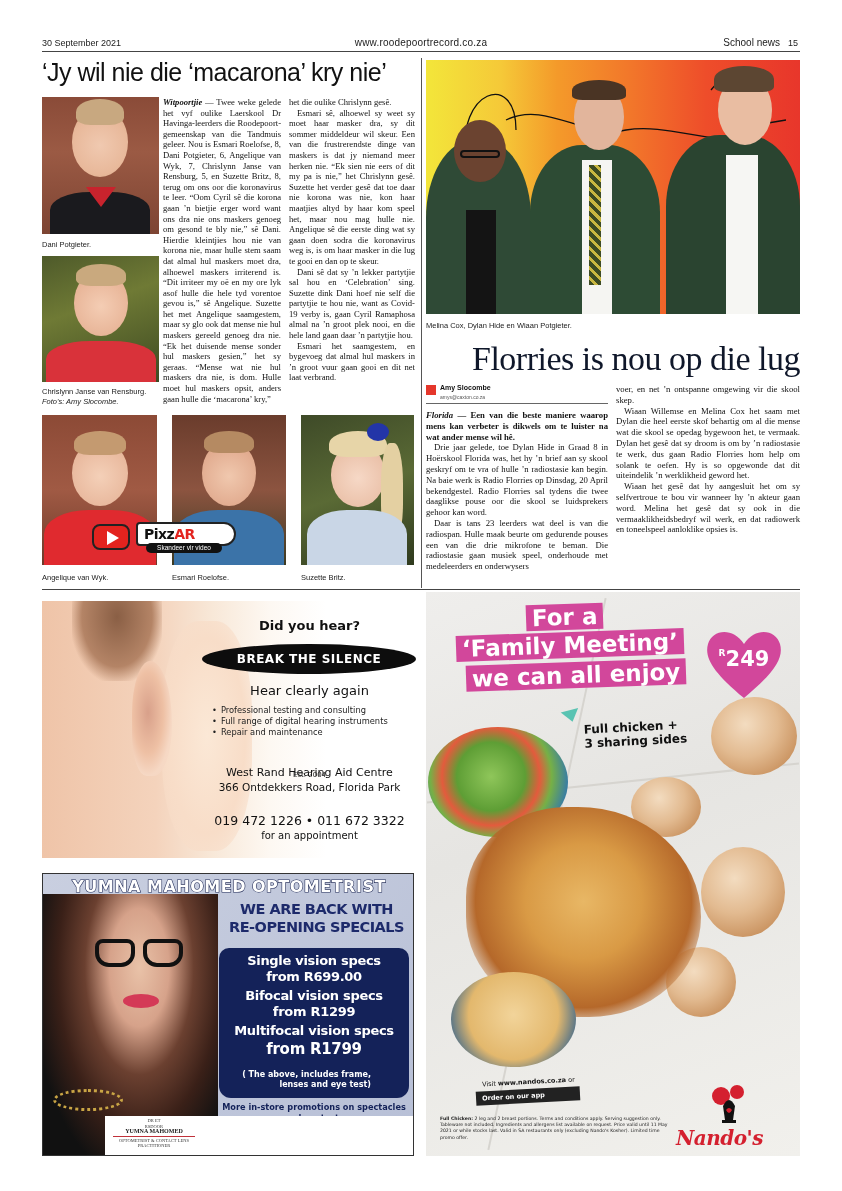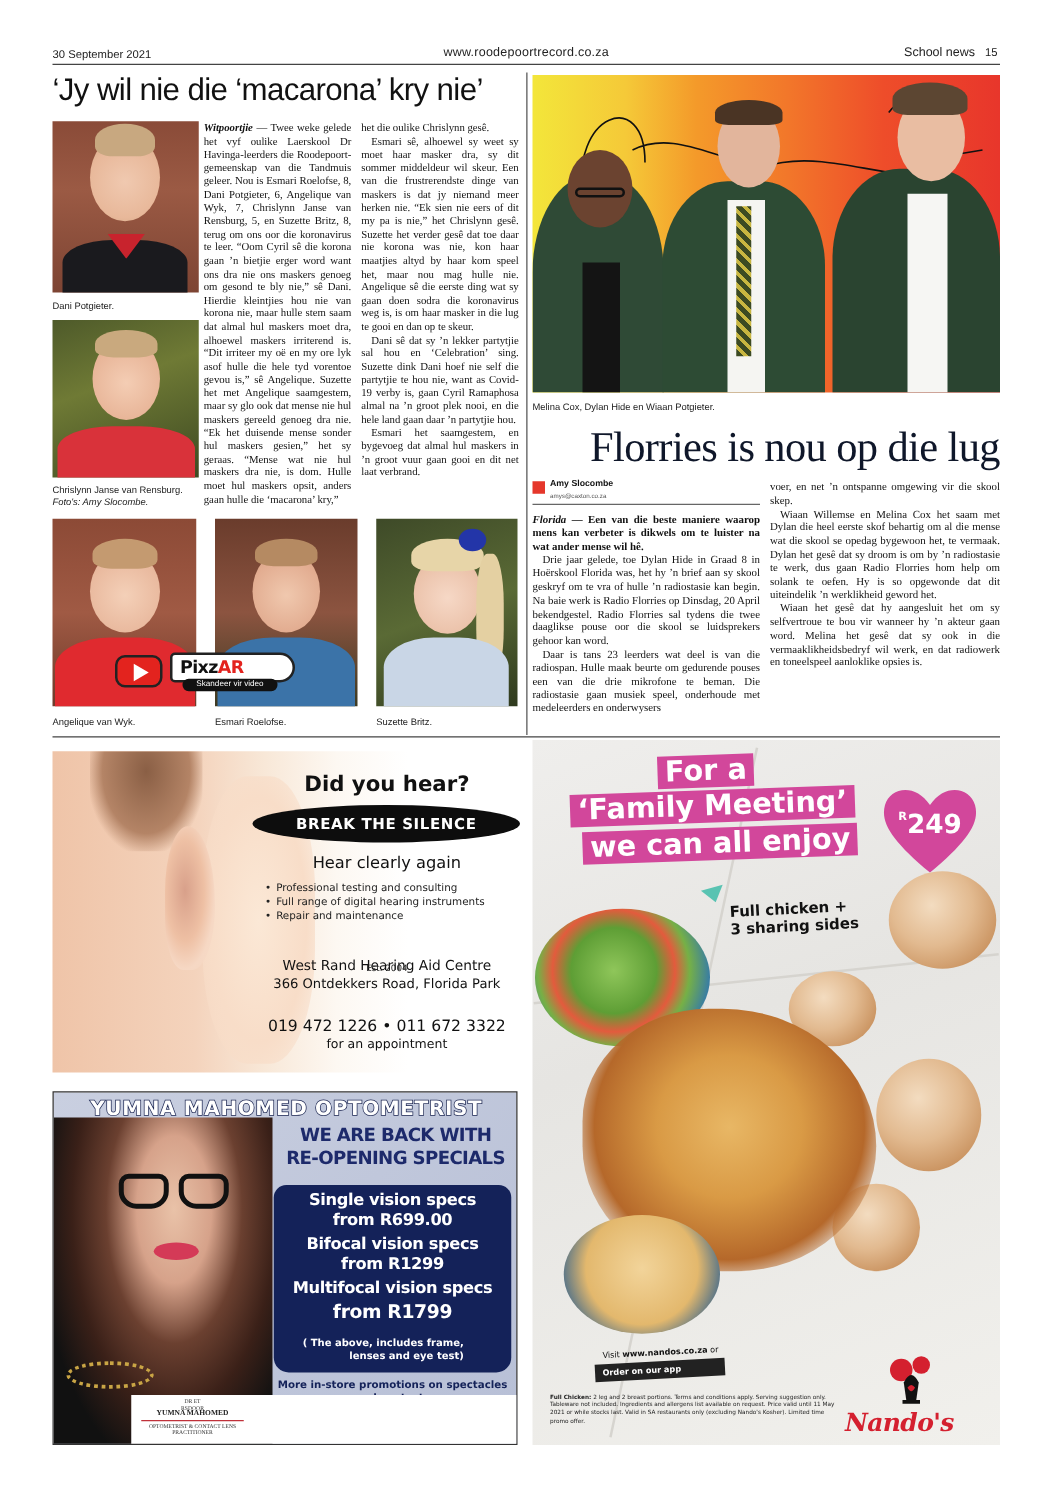--- a/index.html
+++ b/index.html
@@ -34,21 +34,21 @@
   .byline .nm { position: absolute; left: 14px; top: 0; font-family: "Liberation Sans", sans-serif; font-size: 7px; font-weight: bold; }
   .byline .em { position: absolute; left: 14px; top: 10px; font-family: "Liberation Sans", sans-serif; font-size: 5px; color: #555; }
   .lead { font-weight: bold; }
   .page-rule { left: 42px; top: 589px; width: 758px; height: 1px; background: #444; }
 
   
   .ad-hear { left: 42px; top: 601px; width: 379px; height: 257px; background: linear-gradient(90deg, #efc4a8 0%, #f4d3bc 30%, #f8e8d8 45%, #fdf8f2 60%, #ffffff 75%); overflow: hidden; }
   .ear-hair { position: absolute; left: 30px; top: 0; width: 90px; height: 80px; background: radial-gradient(ellipse at 50% 20%, #8a5f45 0%, #b48466 55%, rgba(240,200,170,0) 75%); }
   .ear { position: absolute; left: 90px; top: 60px; width: 40px; height: 115px; border-radius: 50% 60% 50% 40%; background: radial-gradient(ellipse at 40% 45%, #d8a08a 0%, #eec0a4 45%, #f6d8c4 70%, rgba(246,216,196,0) 100%); }
   .hand { position: absolute; left: 120px; top: 20px; width: 90px; height: 230px; border-radius: 40%; background: radial-gradient(ellipse at 50% 50%, #fbe8d6 0%, #f8ddc8 60%, rgba(253,248,242,0) 100%); }
-  .ad-hear .t1 { position: absolute; left: 160px; top: 17px; width: 215px; text-align: center; font-family: "DejaVu Sans", sans-serif; font-weight: bold; font-size: 17px; color: #111; }
+  .ad-hear .t1 { position: absolute; left: 160px; top: 17px; width: 215px; text-align: center; font-family: "DejaVu Sans", sans-serif; font-weight: bold; font-size: 13px; color: #111; }
   .ad-hear .pill { position: absolute; left: 160px; top: 43px; width: 214px; height: 30px; border-radius: 50%; background: #0d0d0d; color: #fff; text-align: center; font-family: "DejaVu Sans", sans-serif; font-weight: bold; font-size: 12px; line-height: 30px; letter-spacing: 0.5px; }
   .ad-hear .t2 { position: absolute; left: 160px; top: 82px; width: 215px; text-align: center; font-family: "DejaVu Sans", sans-serif; font-size: 13px; color: #111; }
   .ad-hear ul { position: absolute; left: 170px; top: 104px; list-style: none; font-family: "DejaVu Sans", sans-serif; font-size: 8.3px; line-height: 11px; color: #222; }
   .ad-hear ul li::before { content: "\2022"; margin-right: 4px; }
   .ad-hear .t3 { position: absolute; left: 160px; top: 155px; width: 215px; text-align: center; font-family: "DejaVu Sans", sans-serif; font-size: 11px; color: #111; margin-top: 10px; }
   .ad-hear .t4 { position: absolute; left: 160px; top: 170px; width: 215px; text-align: center; font-family: "DejaVu Sans", sans-serif; font-size: 7px; color: #222; }
   .ad-hear .t5 { position: absolute; left: 160px; top: 180px; width: 215px; text-align: center; font-family: "DejaVu Sans", sans-serif; font-size: 10.5px; color: #111; }
   .ad-hear .t6 { position: absolute; left: 160px; top: 212px; width: 215px; text-align: center; font-family: "DejaVu Sans", sans-serif; font-size: 12.5px; color: #111; }
   .ad-hear .t7 { position: absolute; left: 160px; top: 229px; width: 215px; text-align: center; font-family: "DejaVu Sans", sans-serif; font-size: 10px; color: #111; }
 

